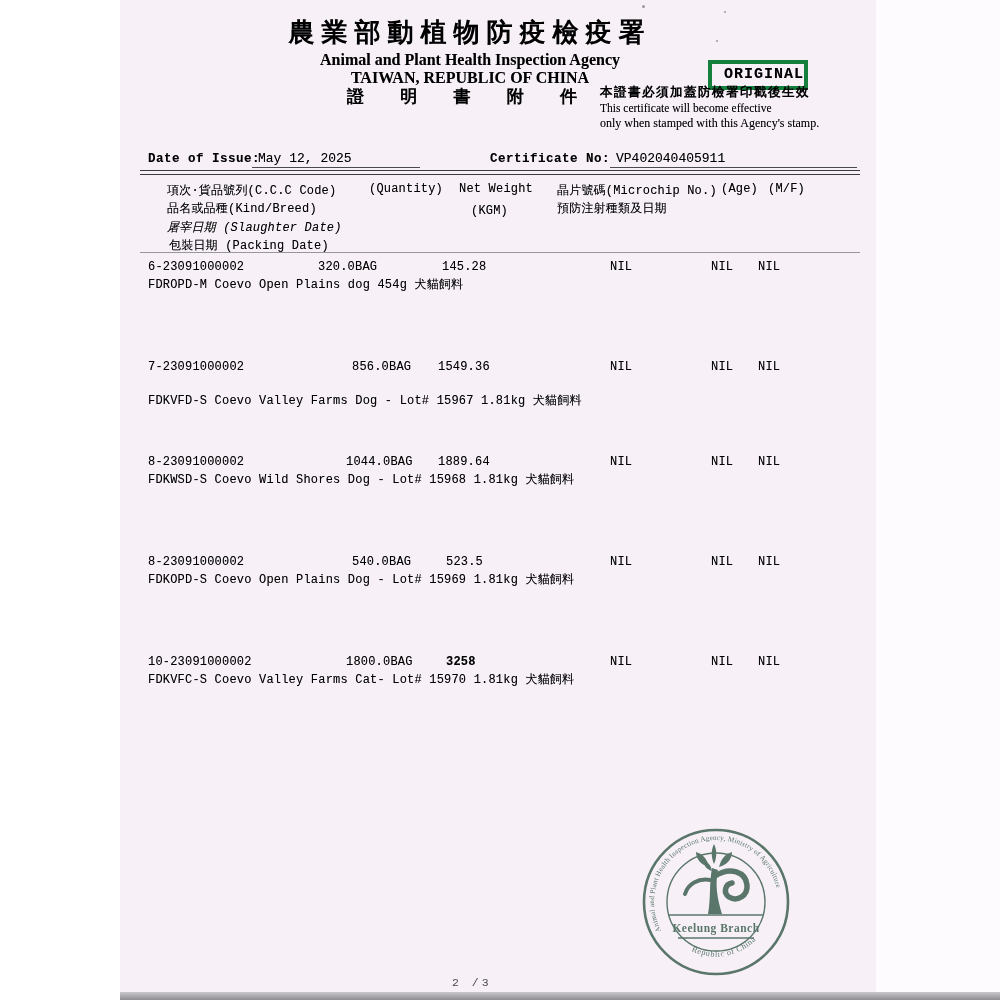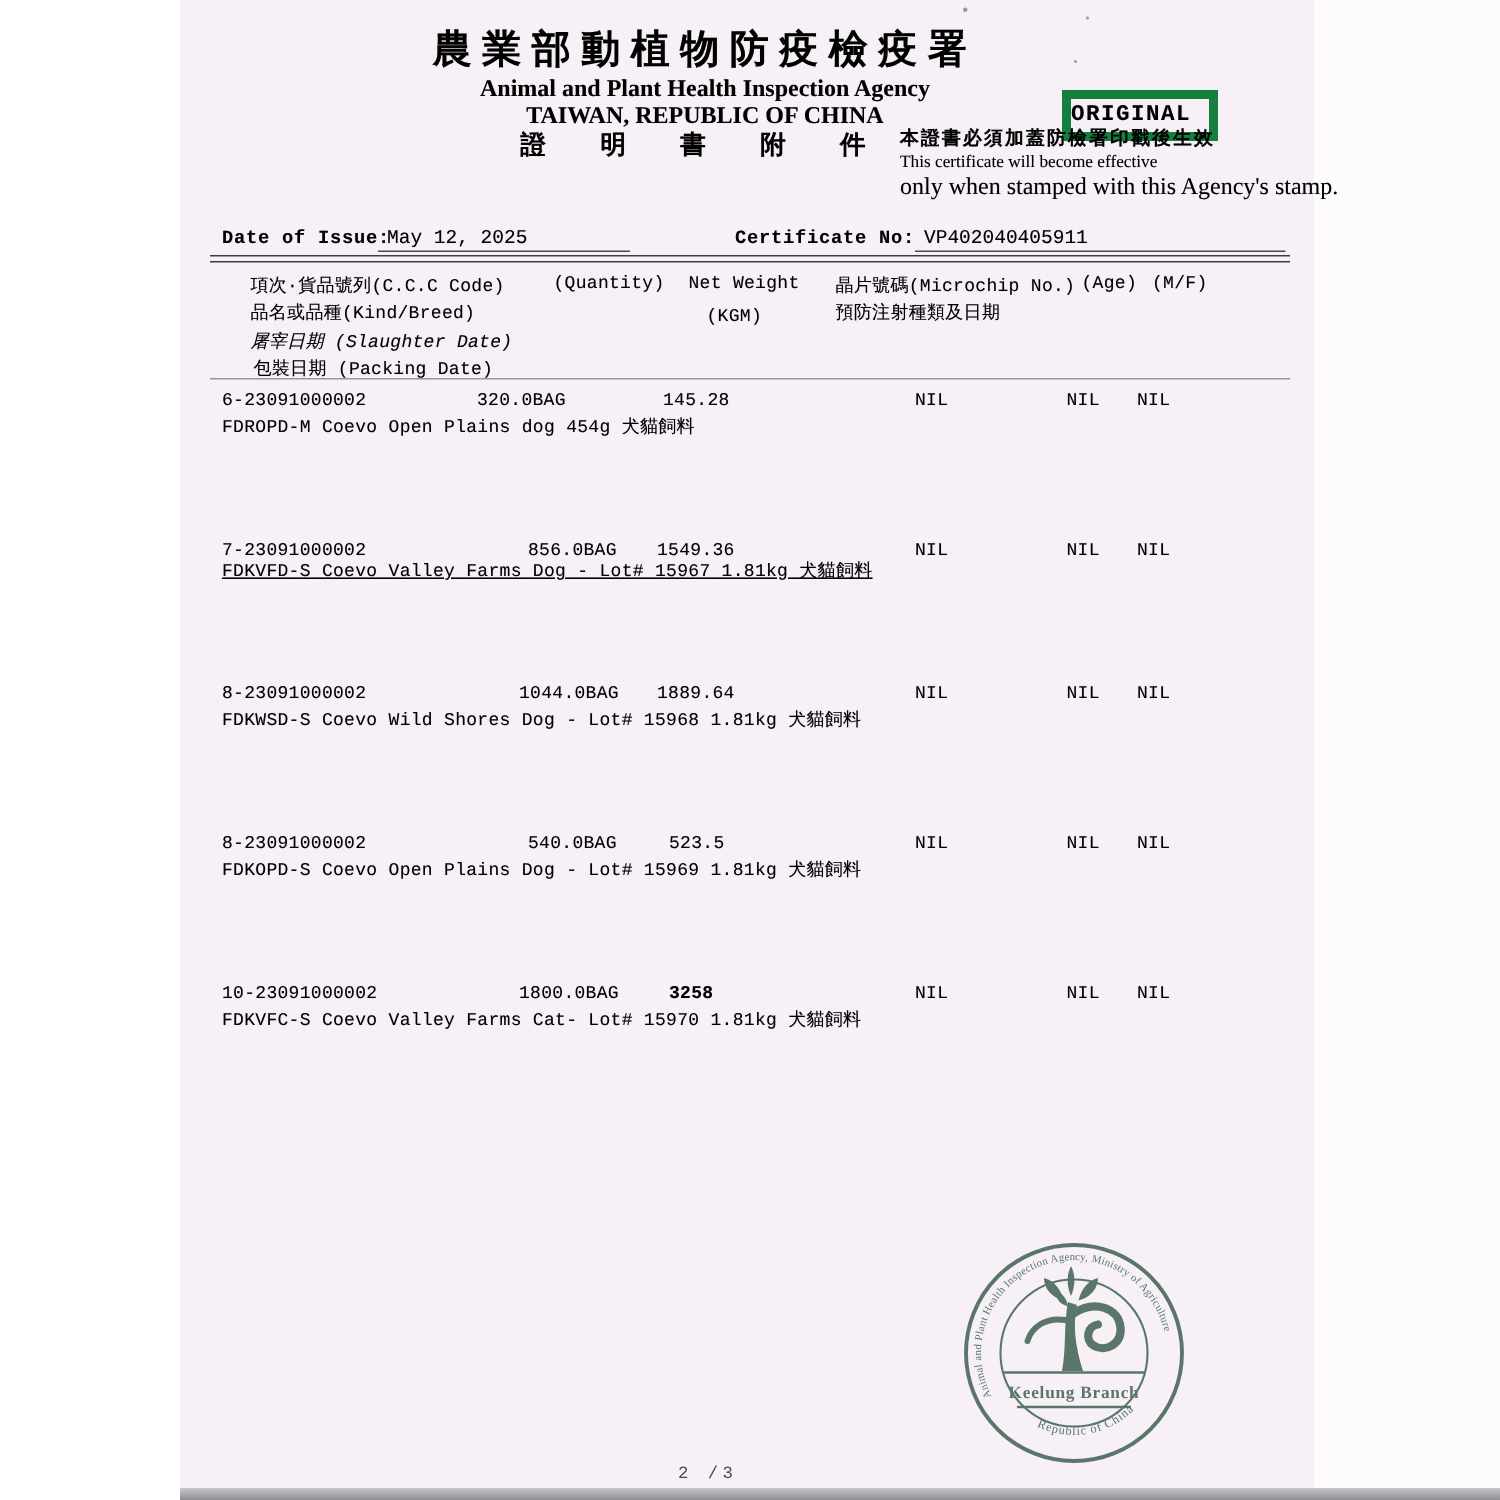--- a/index.html
+++ b/index.html
@@ -16,26 +16,26 @@
   .mono{font-family:"Liberation Mono","DejaVu Sans Mono",monospace;}
   .doc-text{color:#000000;text-shadow:0 0 .5px rgba(60,60,70,.45);}
   .center-block{left:235px;top:18px;width:470px;text-align:center;}
   .title-zh{font-size:26px;font-weight:bold;letter-spacing:7px;line-height:30px;}
   .agency{font-size:16px;font-weight:bold;line-height:19px;margin-top:2px;}
   .ministry{font-size:14.5px;font-weight:bold;line-height:17px;}
   .taiwan{font-size:16px;font-weight:bold;line-height:18px;}
   .attach-zh{font-size:17px;font-weight:bold;letter-spacing:16px;line-height:19px;}
   .attach-en{font-size:16px;font-weight:bold;letter-spacing:2px;line-height:20px;margin-top:1px;}
   .original-box{
-    left:708px;top:60px;width:92px;height:22px;border:6px solid #15803d;
-    font-size:15px;font-weight:bold;letter-spacing:1px;text-align:left;line-height:22px;
+    left:708px;top:60px;width:92px;height:22px;border:4px solid #15803d;
+    font-size:15px;font-weight:bold;letter-spacing:1px;text-align:right;line-height:22px;
   }
   .note-zh{left:600px;top:84px;font-size:12.5px;font-weight:bold;letter-spacing:1.5px;}
   .note-en1{left:600px;top:102px;font-size:11.5px;}
-  .note-en2{left:600px;top:116px;font-size:16px;}
+  .note-en2{left:600px;top:116px;font-size:12px;}
   .meta-label{font-size:12.5px;font-weight:bold;letter-spacing:.5px;}
   .meta-value{font-size:13px;}
   .u-date{left:252px;top:150px;width:168px;height:17px;border-bottom:1.8px solid #4a4a50;}
   .u-cert{left:610px;top:150px;width:247px;height:17px;border-bottom:1.8px solid #4a4a50;}
   .rule-double{left:140px;top:170px;width:720px;height:3px;border-top:1.6px solid #3c3c42;border-bottom:1.4px solid #3c3c42;}
   .rule-thin{left:140px;top:252px;width:720px;height:0;border-top:1px solid #9a96a0;}
   .th{font-size:12px;letter-spacing:.2px;margin-left:19px;}
   .cell{font-size:12px;letter-spacing:.2px;white-space:nowrap;}
   .strip-bottom{left:120px;top:992px;width:880px;height:8px;background:linear-gradient(#cac7cc,#8e8b93);}
   .speck{position:absolute;background:#9a97a0;border-radius:50%;}
@@ -103,21 +103,21 @@
     <div class="abs mono cell doc-text" style="left:148px;top:276px;">FDROPD-M Coevo Open Plains dog 454g 犬貓飼料</div>
   </div>
 
   <div>
     <div class="abs mono cell doc-text" style="left:148px;top:360px;">7-23091000002</div>
     <div class="abs mono cell doc-text" style="left:352px;top:360px;">856.0BAG</div>
     <div class="abs mono cell doc-text" style="left:438px;top:360px;">1549.36</div>
     <div class="abs mono cell doc-text" style="left:610px;top:360px;">NIL</div>
     <div class="abs mono cell doc-text" style="left:711px;top:360px;">NIL</div>
     <div class="abs mono cell doc-text" style="left:758px;top:360px;">NIL</div>
-    <div class="abs mono cell doc-text" style="left:148px;top:372px;text-decoration:underline;">FDKVFD-S Coevo Valley Farms Dog - Lot# 15967 1.81kg 犬貓飼料</div>
+    <div class="abs mono cell doc-text" style="left:148px;top:392px;">FDKVFD-S Coevo Valley Farms Dog - Lot# 15967 1.81kg 犬貓飼料</div>
   </div>
 
   <div>
     <div class="abs mono cell doc-text" style="left:148px;top:455px;">8-23091000002</div>
     <div class="abs mono cell doc-text" style="left:346px;top:455px;">1044.0BAG</div>
     <div class="abs mono cell doc-text" style="left:438px;top:455px;">1889.64</div>
     <div class="abs mono cell doc-text" style="left:610px;top:455px;">NIL</div>
     <div class="abs mono cell doc-text" style="left:711px;top:455px;">NIL</div>
     <div class="abs mono cell doc-text" style="left:758px;top:455px;">NIL</div>
     <div class="abs mono cell doc-text" style="left:148px;top:471px;">FDKWSD-S Coevo Wild Shores Dog - Lot# 15968 1.81kg 犬貓飼料</div>

